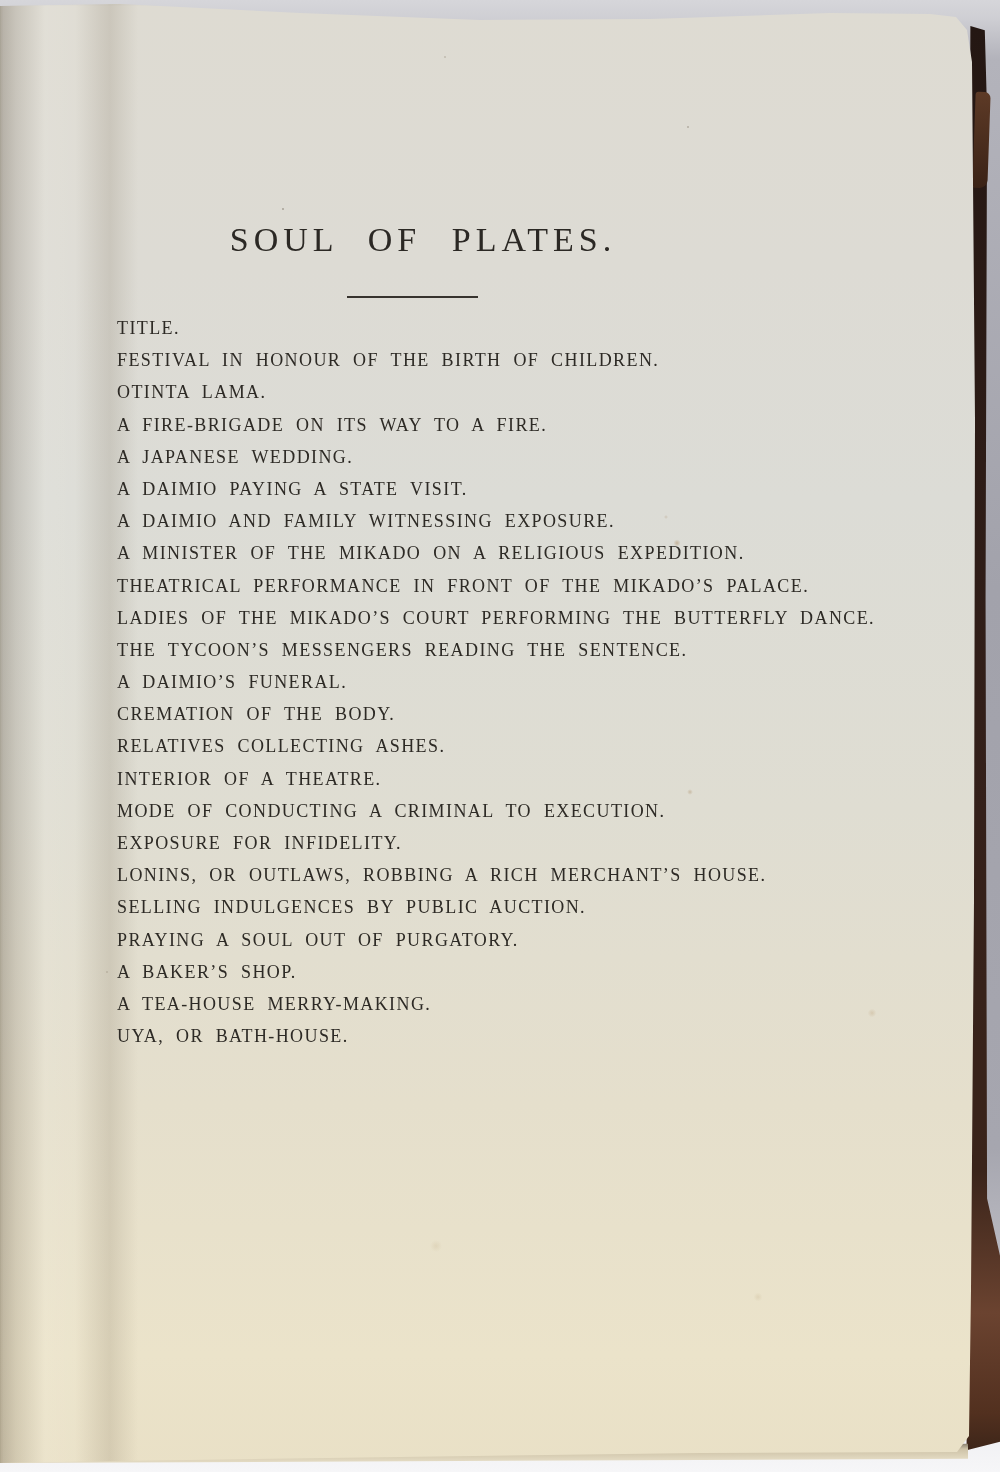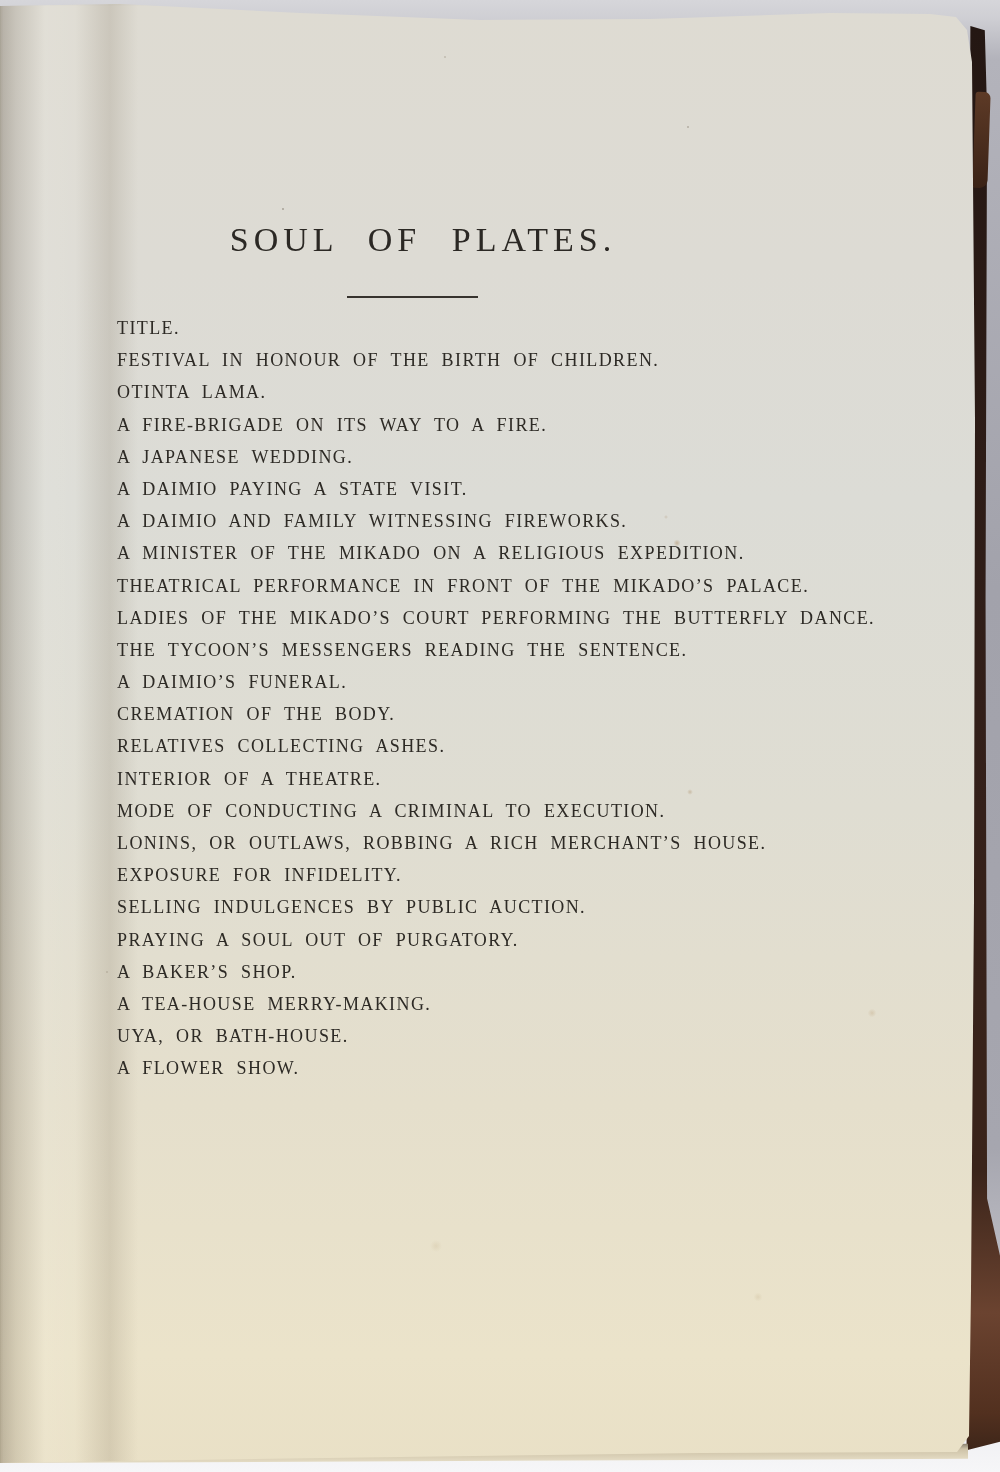--- a/index.html
+++ b/index.html
@@ -102,32 +102,31 @@
 <div class="page">
   <div class="page-title">SOUL OF PLATES.</div>
   <div class="title-divider"></div>
   <div class="plates-list">
       <div class="plate-line">TITLE.</div>
       <div class="plate-line">FESTIVAL IN HONOUR OF THE BIRTH OF CHILDREN.</div>
       <div class="plate-line">OTINTA LAMA.</div>
       <div class="plate-line">A FIRE-BRIGADE ON ITS WAY TO A FIRE.</div>
       <div class="plate-line">A JAPANESE WEDDING.</div>
       <div class="plate-line">A DAIMIO PAYING A STATE VISIT.</div>
-      <div class="plate-line">A DAIMIO AND FAMILY WITNESSING FIREWORKS.</div>
+      <div class="plate-line">A DAIMIO AND FAMILY WITNESSING EXPOSURE.</div>
       <div class="plate-line">A MINISTER OF THE MIKADO ON A RELIGIOUS EXPEDITION.</div>
       <div class="plate-line">THEATRICAL PERFORMANCE IN FRONT OF THE MIKADO’S PALACE.</div>
       <div class="plate-line">LADIES OF THE MIKADO’S COURT PERFORMING THE BUTTERFLY DANCE.</div>
       <div class="plate-line">THE TYCOON’S MESSENGERS READING THE SENTENCE.</div>
       <div class="plate-line">A DAIMIO’S FUNERAL.</div>
       <div class="plate-line">CREMATION OF THE BODY.</div>
       <div class="plate-line">RELATIVES COLLECTING ASHES.</div>
       <div class="plate-line">INTERIOR OF A THEATRE.</div>
       <div class="plate-line">MODE OF CONDUCTING A CRIMINAL TO EXECUTION.</div>
+      <div class="plate-line">EXPOSURE FOR INFIDELITY.</div>
       <div class="plate-line">LONINS, OR OUTLAWS, ROBBING A RICH MERCHANT’S HOUSE.</div>
-      <div class="plate-line">EXPOSURE FOR INFIDELITY.</div>
       <div class="plate-line">SELLING INDULGENCES BY PUBLIC AUCTION.</div>
       <div class="plate-line">PRAYING A SOUL OUT OF PURGATORY.</div>
       <div class="plate-line">A BAKER’S SHOP.</div>
       <div class="plate-line">A TEA-HOUSE MERRY-MAKING.</div>
       <div class="plate-line">UYA, OR BATH-HOUSE.</div>
-      <div class="plate-line">A FLOWER SHOW.</div>
     </div>
 </div>
 
 </body></html>

